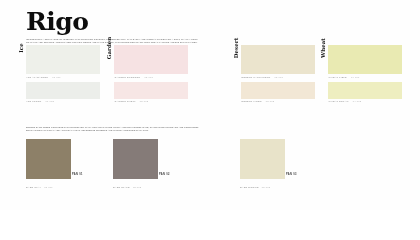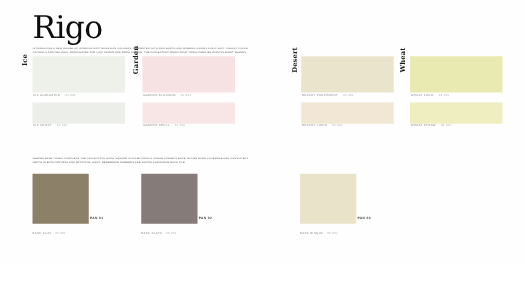--- a/index.html
+++ b/index.html
@@ -23,21 +23,21 @@
 
   
   .masthead {
     position: absolute;
     left: 26px;
     top: 9px;
     width: 372px;
   }
   .brand-title {
     font-family: "DejaVu Serif", serif;
-    font-weight: normal;
+    font-weight: bold;
     font-size: 25px;
     line-height: 25px;
     letter-spacing: -0.5px;
     color: #0d0d0d;
     margin: 0;
     -webkit-font-smoothing: none;
   }
   .intro-block {
     margin-top: 4px;
     width: 330px;

